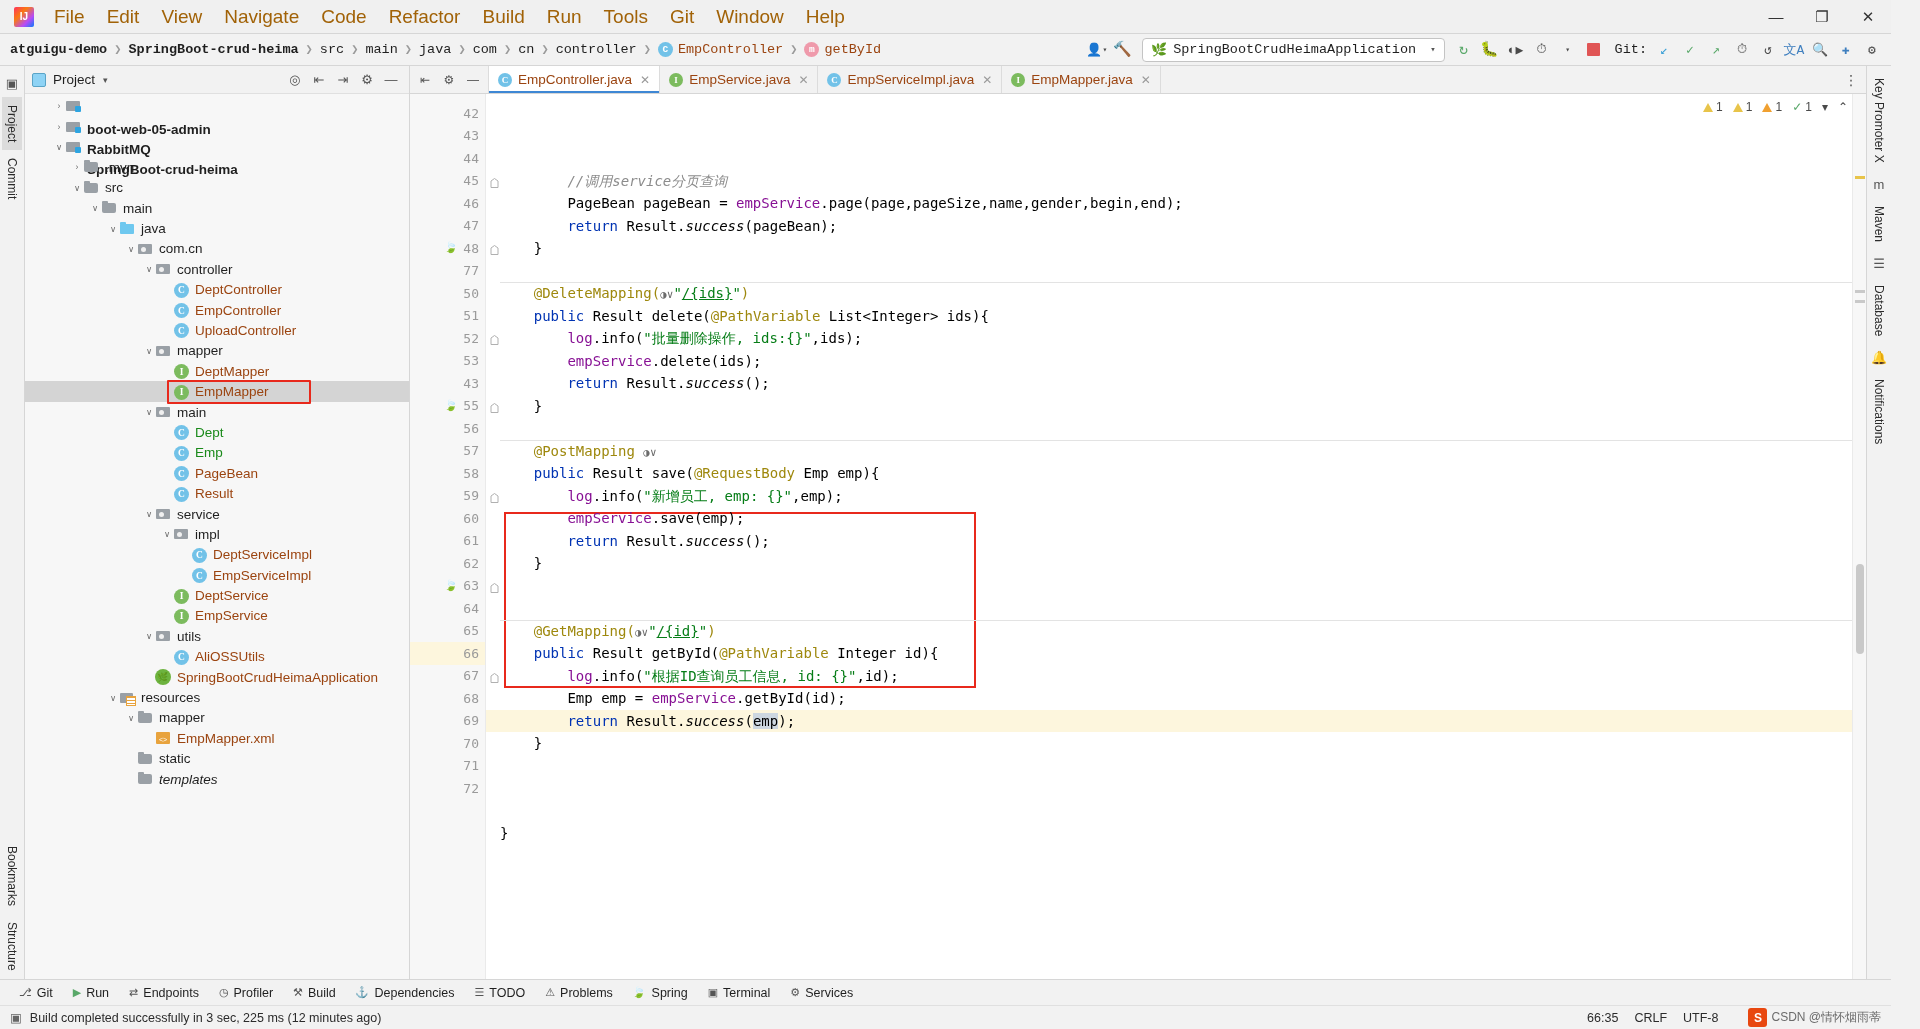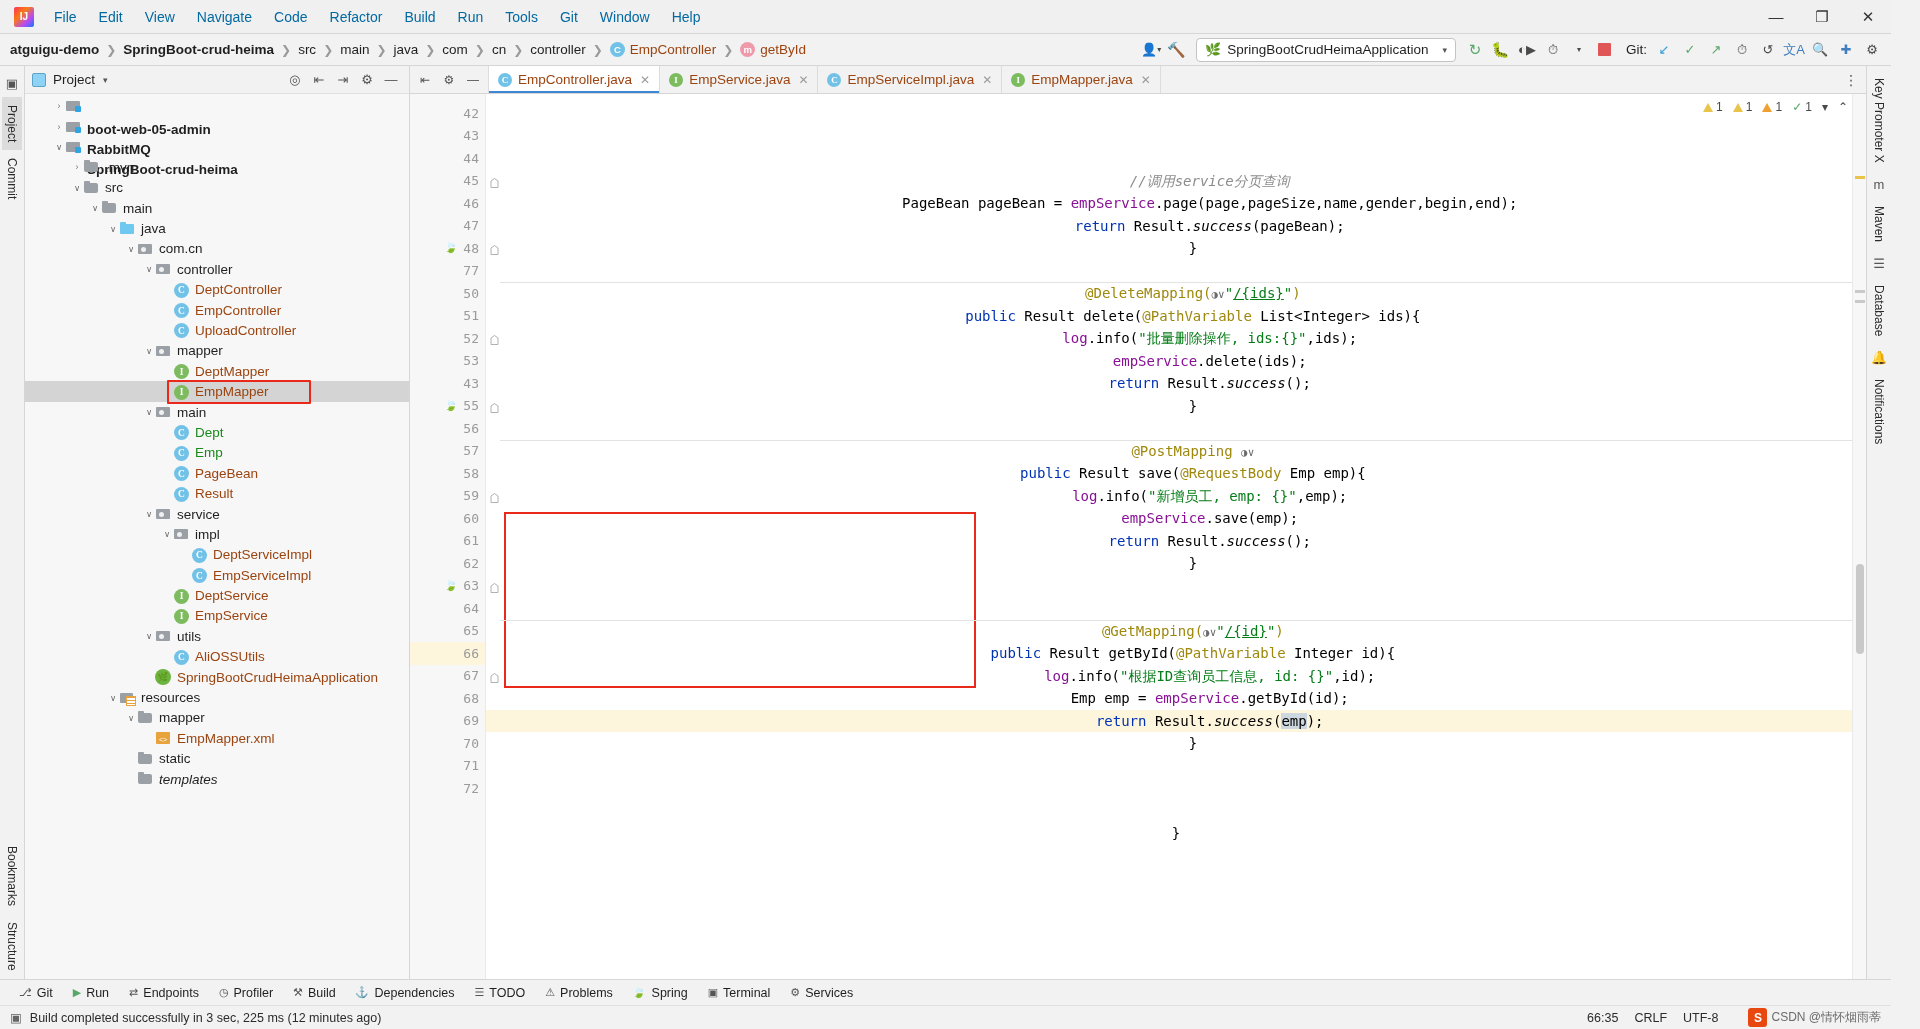--- a/index.html
+++ b/index.html
@@ -16,36 +16,36 @@
     display:flex; align-items:center; position:relative; flex:0 0 34px;
   }
   .ij-logo{
     width:20px; height:20px; margin-left:14px; margin-right:10px; border-radius:2px;
     background:linear-gradient(135deg,#fe315d 0%,#f97a12 35%,#b74af7 70%,#087cfa 100%);
     display:flex; align-items:center; justify-content:center;
     color:#fff; font-size:10px; font-weight:bold; font-family:"Liberation Sans",sans-serif;
   }
   .menubar{ display:flex; align-items:center; gap:2px; }
   .menu-item{
-    font-size:14px; padding:4px 10px; color:#0369a1; cursor:default; white-space:nowrap;
+    font-size:19px; padding:4px 10px; color:#a16207; cursor:default; white-space:nowrap;
   }
   .win-title{
     position:absolute; left:0; right:0; text-align:center;
     font-size:14.5px; color:#2b2b2b; pointer-events:none;
   }
   .win-btns{ margin-left:auto; display:flex; align-items:center; z-index:3; }
   .win-btn{
     width:46px; height:34px; display:flex; align-items:center; justify-content:center;
     font-size:15px; color:#333;
   }
 
   
   .navbar{
     height:32px; background:#f2f2f2; border-bottom:1px solid #d6d6d6;
-    display:flex; align-items:center; padding:0 6px; flex:0 0 32px; gap:0px;
+    display:flex; align-items:center; padding:0 6px; flex:0 0 32px; gap:0px;font-family:Liberation Mono, monospace;
   }
   .crumb{
     display:flex; align-items:center; font-size:13.5px; color:#1f1f1f;
     padding:2px 4px; white-space:nowrap;
   }
   .crumb.bold{ font-weight:bold; }
   .crumb-sep{ color:#9a9a9a; font-size:12px; padding:0 3px; }
   .badge-c,.badge-i,.badge-m{
     width:15px;height:15px;border-radius:50%;display:inline-flex;align-items:center;justify-content:center;
     font-size:9.5px;color:#fff;margin-right:5px;font-weight:bold;
@@ -178,21 +178,21 @@
   .gline{ height:22.5px; display:flex; align-items:center; justify-content:flex-end; padding-right:6px; position:relative; }
   .gline .gm{ position:absolute; left:34px; top:4px; font-size:11px; }
   .gline .fold{ position:absolute; right:-14px; top:6px; width:9px;height:10px; }
   .gutter-hl{ background:#fdf6dd; }
 
   .code{
     flex:1 1 auto; position:relative; padding-top:8px; overflow:hidden;
     font-family:"DejaVu Sans Mono","Liberation Mono",monospace; font-size:14px; line-height:22.5px;
     color:#000; white-space:pre;
   }
-  .cline{ height:22.5px; line-height:22.5px; padding-left:14px; white-space:pre; position:relative;text-align:center; }
+  .cline{ height:22.5px; line-height:22.5px; padding-left:14px; white-space:pre; position:relative; }
   .cline.hl{ background:#fdf6dd; }
   .kw{ color:#0033b3; font-weight:normal; }
   .str{ color:#067d17; }
   .cmt{ color:#8c8c8c; font-style:italic; }
   .ann{ color:#9e880d; }
   .fld{ color:#871094; }
   .ital{ font-style:italic; }
   .link{ color:#067d17; text-decoration:underline; }
   .sel-tok{ background:#cdd7e0; }
   .globe{ color:#6b6b6b; font-size:11px; }

